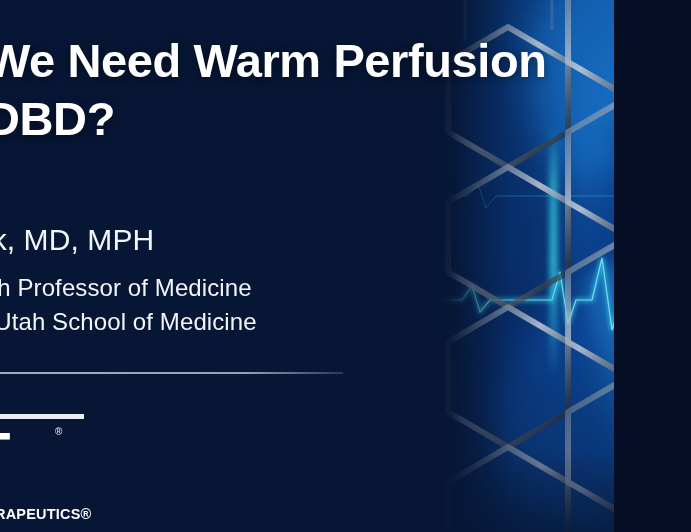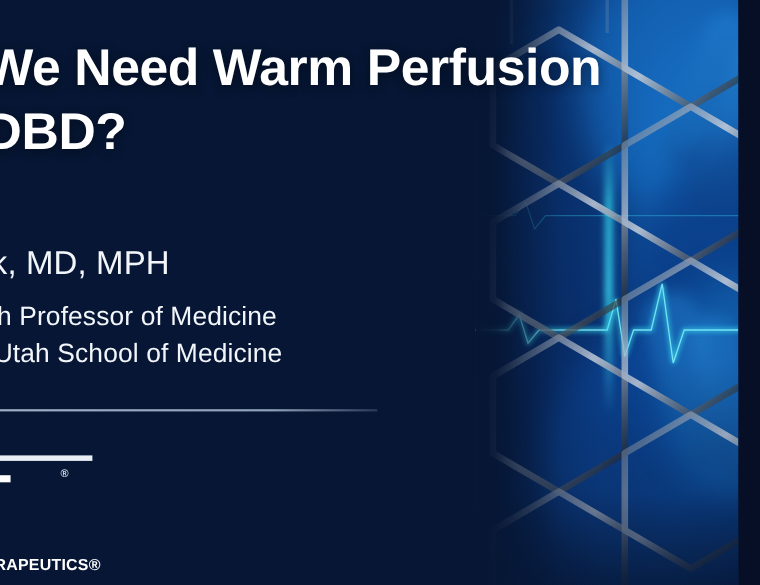--- a/index.html
+++ b/index.html
@@ -7,21 +7,21 @@
     margin: 0;
     padding: 0;
     background: #060f26;
   }
   body {
     font-family: "Liberation Sans", sans-serif;
   }
 
   .slide {
     position: relative;
-    width: 671px;
+    width: 614px;
     height: 532px;
     overflow: hidden;
     background: #061634;
   }
 
   
   .hero-panel {
     position: absolute;
     top: 0;
     left: 432px;

